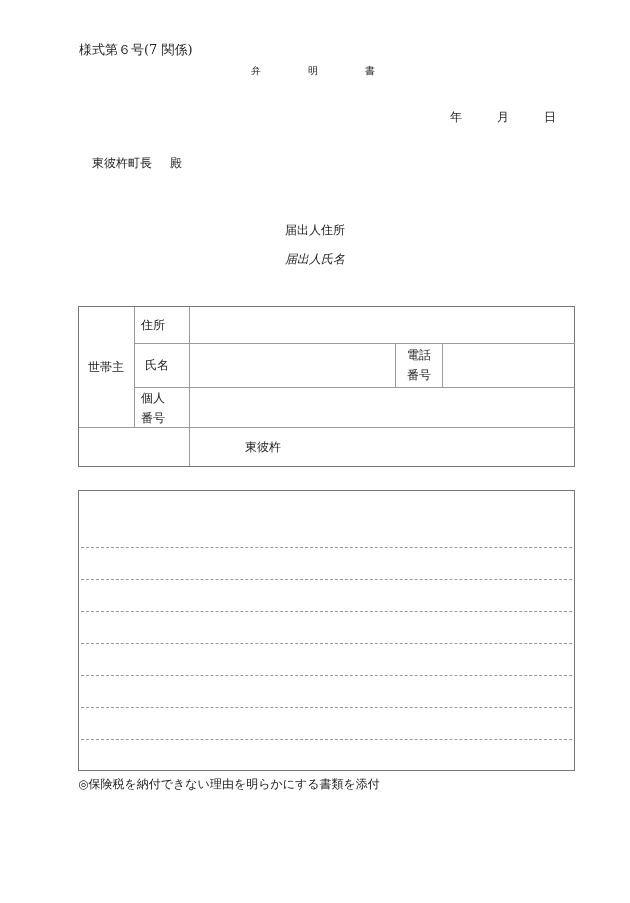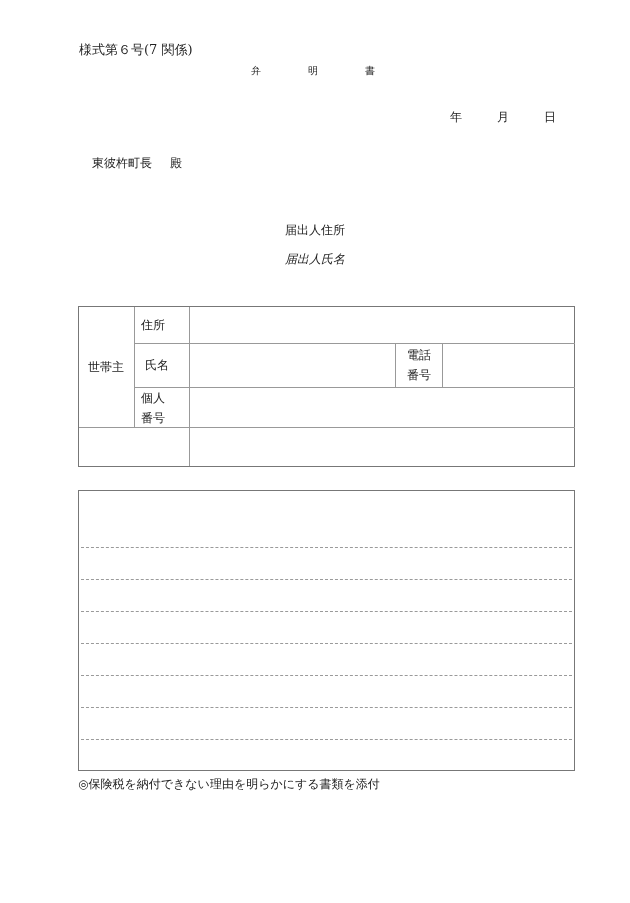--- a/index.html
+++ b/index.html
@@ -80,20 +80,23 @@
     <div>番号</div>
   </div>
   <div class="cell-text" style="left:368px; top:40px; width:122px; height:36px;"></div>
 
   <div class="cell-text" style="left:62px; top:81px;">
     <div>個人</div>
     <div>番号</div>
   </div>
   <div class="cell-text" style="left:116px; top:84px; width:374px; height:32px;"></div>
 
+  <div class="cell-text" style="left:116px; top:124px; width:374px; height:32px;">
+    <span style="position:absolute; left:50px; top:6px;">東彼杵</span>
+  </div>
 </div>
 
 <div class="reason">
   <div class="dash" style="top:56px;"></div>
   <div class="dash" style="top:88px;"></div>
   <div class="dash" style="top:120px;"></div>
   <div class="dash" style="top:152px;"></div>
   <div class="dash" style="top:184px;"></div>
   <div class="dash" style="top:216px;"></div>
   <div class="dash" style="top:248px;"></div>

